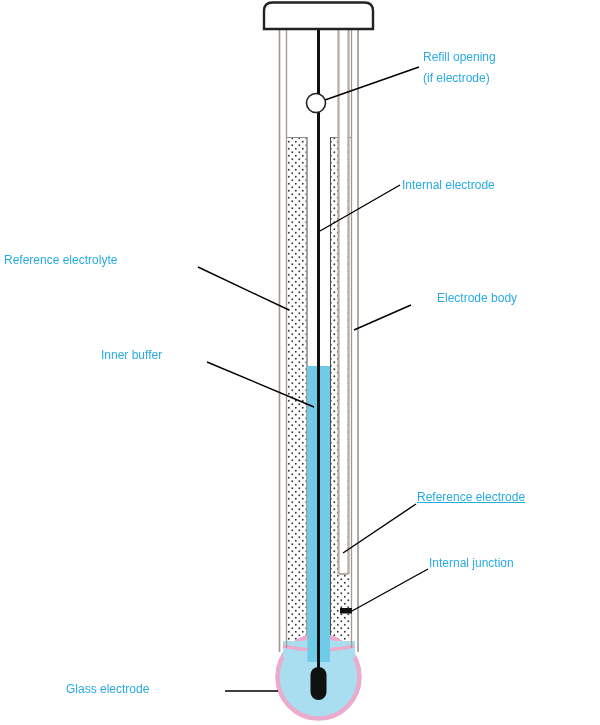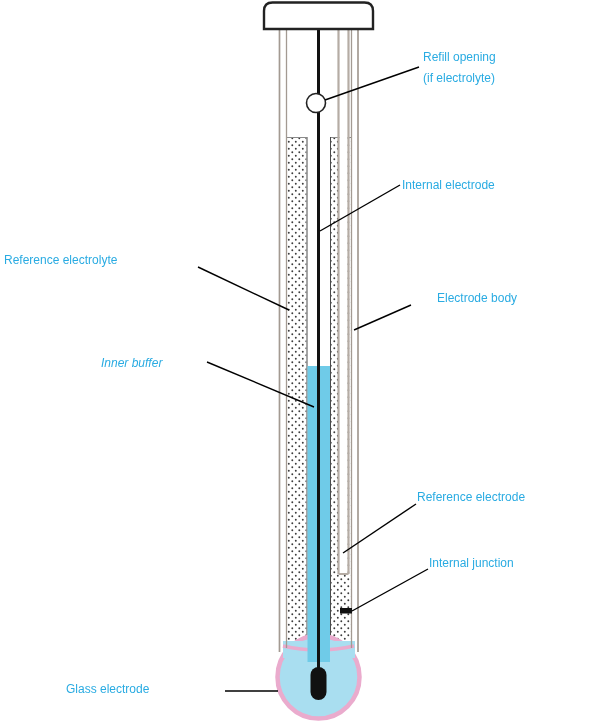--- a/index.html
+++ b/index.html
@@ -73,23 +73,23 @@
     <line x1="198" y1="267" x2="289" y2="310" stroke="#000000" stroke-width="1.4"></line>
     <line x1="411" y1="305" x2="354" y2="330" stroke="#000000" stroke-width="1.4"></line>
     <line x1="207" y1="362" x2="314" y2="407" stroke="#000000" stroke-width="1.4"></line>
     <line x1="416" y1="504" x2="343" y2="553" stroke="#000000" stroke-width="1.4"></line>
     <line x1="428" y1="569" x2="352" y2="611" stroke="#000000" stroke-width="1.4"></line>
     <line x1="225" y1="691" x2="278" y2="691" stroke="#000000" stroke-width="1.4"></line>
   </svg>
 
   <div class="label" style="left:423px; top:47px;">
     <span>Refill opening</span>
-    <span>(if electrolyte)</span>
+    <span>(if electrode)</span>
   </div>
   <div class="label" style="left:402px; top:167px;margin-top:8px;">Internal electrode</div>
   <div class="label" style="left:4px; top:250px;">Reference electrolyte</div>
   <div class="label" style="left:413px; top:288px;margin-left:24px;">Electrode body</div>
-  <div class="label" style="left:101px; top:353px;font-style:italic;">Inner buffer</div>
-  <div class="label" style="left:417px; top:487px;">Reference electrode</div>
+  <div class="label" style="left:101px; top:345px;">Inner buffer</div>
+  <div class="label" style="left:417px; top:487px;text-decoration:underline;">Reference electrode</div>
   <div class="label" style="left:429px; top:553px;">Internal junction</div>
   <div class="label" style="left:66px; top:679px;">Glass electrode</div>
 
 </div>
 
 </body></html>

